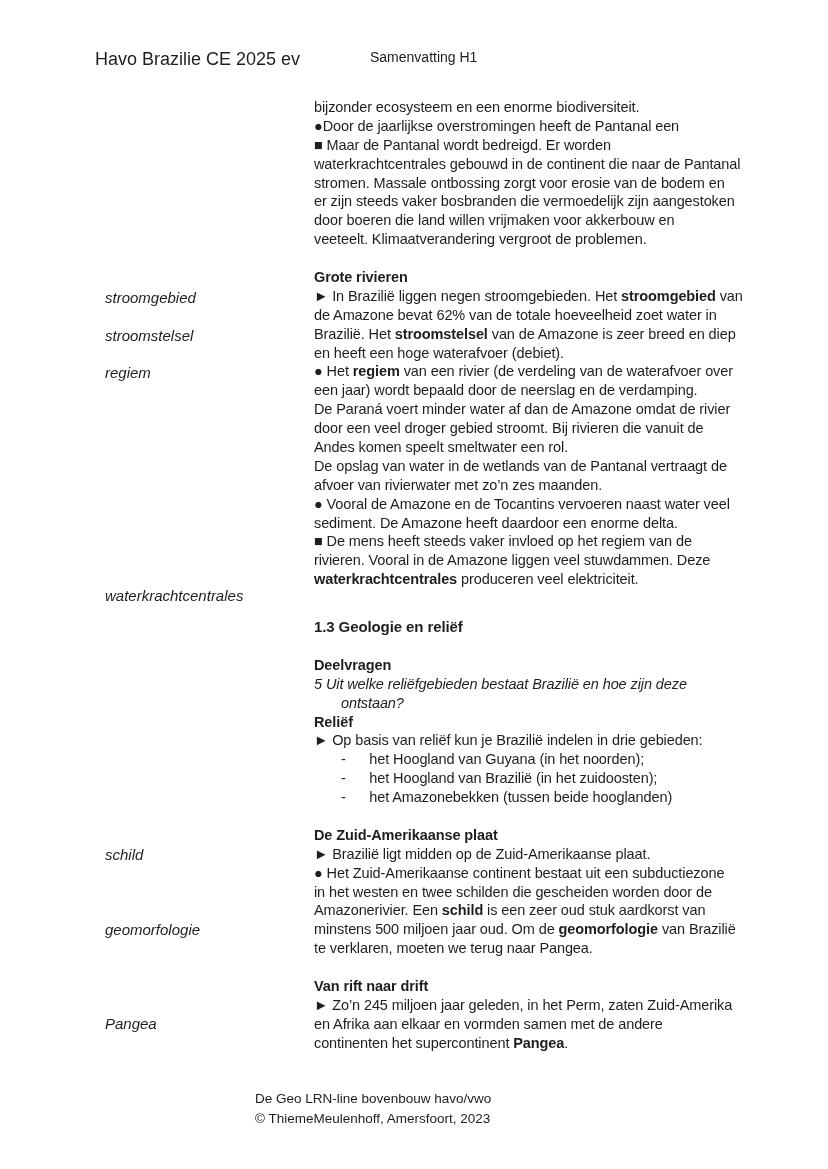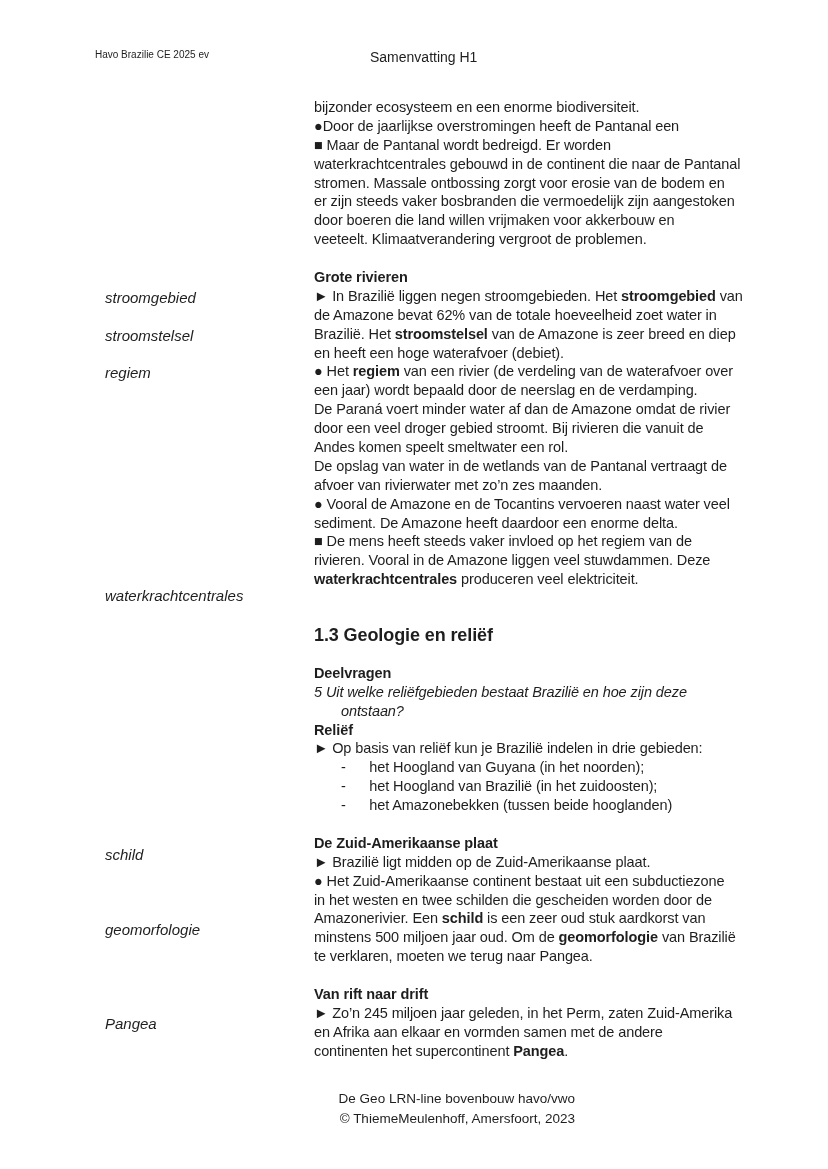--- a/index.html
+++ b/index.html
@@ -5,38 +5,38 @@
   html, body { margin: 0; padding: 0; }
   body {
     width: 828px; height: 1169px;
     background: #ffffff;
     font-family: "Liberation Sans", sans-serif;
     color: #1e1e1e;
     position: relative;
     overflow: hidden;
   }
   .page { position: absolute; inset: 0; background: #ffffff; }
-  .header-left  { position: absolute; left: 95px;  top: 49px; font-size: 10px; white-space: pre; }
+  .header-left  { position: absolute; left: 95px;  top: 49px; font-size: 18px; white-space: pre; }
   .header-right { position: absolute; left: 370px; top: 49px; font-size: 14px; white-space: pre; }
   .main-col {
     position: absolute; left: 314px; top: 98px; width: 460px;
     font-size: 14.5px; letter-spacing: -0.1px;
   }
   .line { height: 18.9px; line-height: 18.9px; white-space: pre; }
   .line span.b { font-weight: bold; }
   .line span.i { font-style: italic; }
-  .line.section { margin-top: 18px; font-size: 18px; }
+  .line.section { margin-top: 10px; font-size: 15px; }
   .line.ind { padding-left: 27px; }
   .keyword {
     position: absolute; left: 105px;
     font-style: italic; font-size: 15px; white-space: pre;
   }
   .footer {
     position: absolute; left: 255px; top: 1089px; width: 320px;
-    text-align: right; font-size: 13.5px; line-height: 19.5px;
+    text-align: left; font-size: 13.5px; line-height: 19.5px;
   }
 </style>
 </head>
 <body>
 
 <div class="page">
 
   <div class="header-left">Havo Brazilie CE 2025 ev</div>
 
   <div class="header-right">Samenvatting H1</div>

